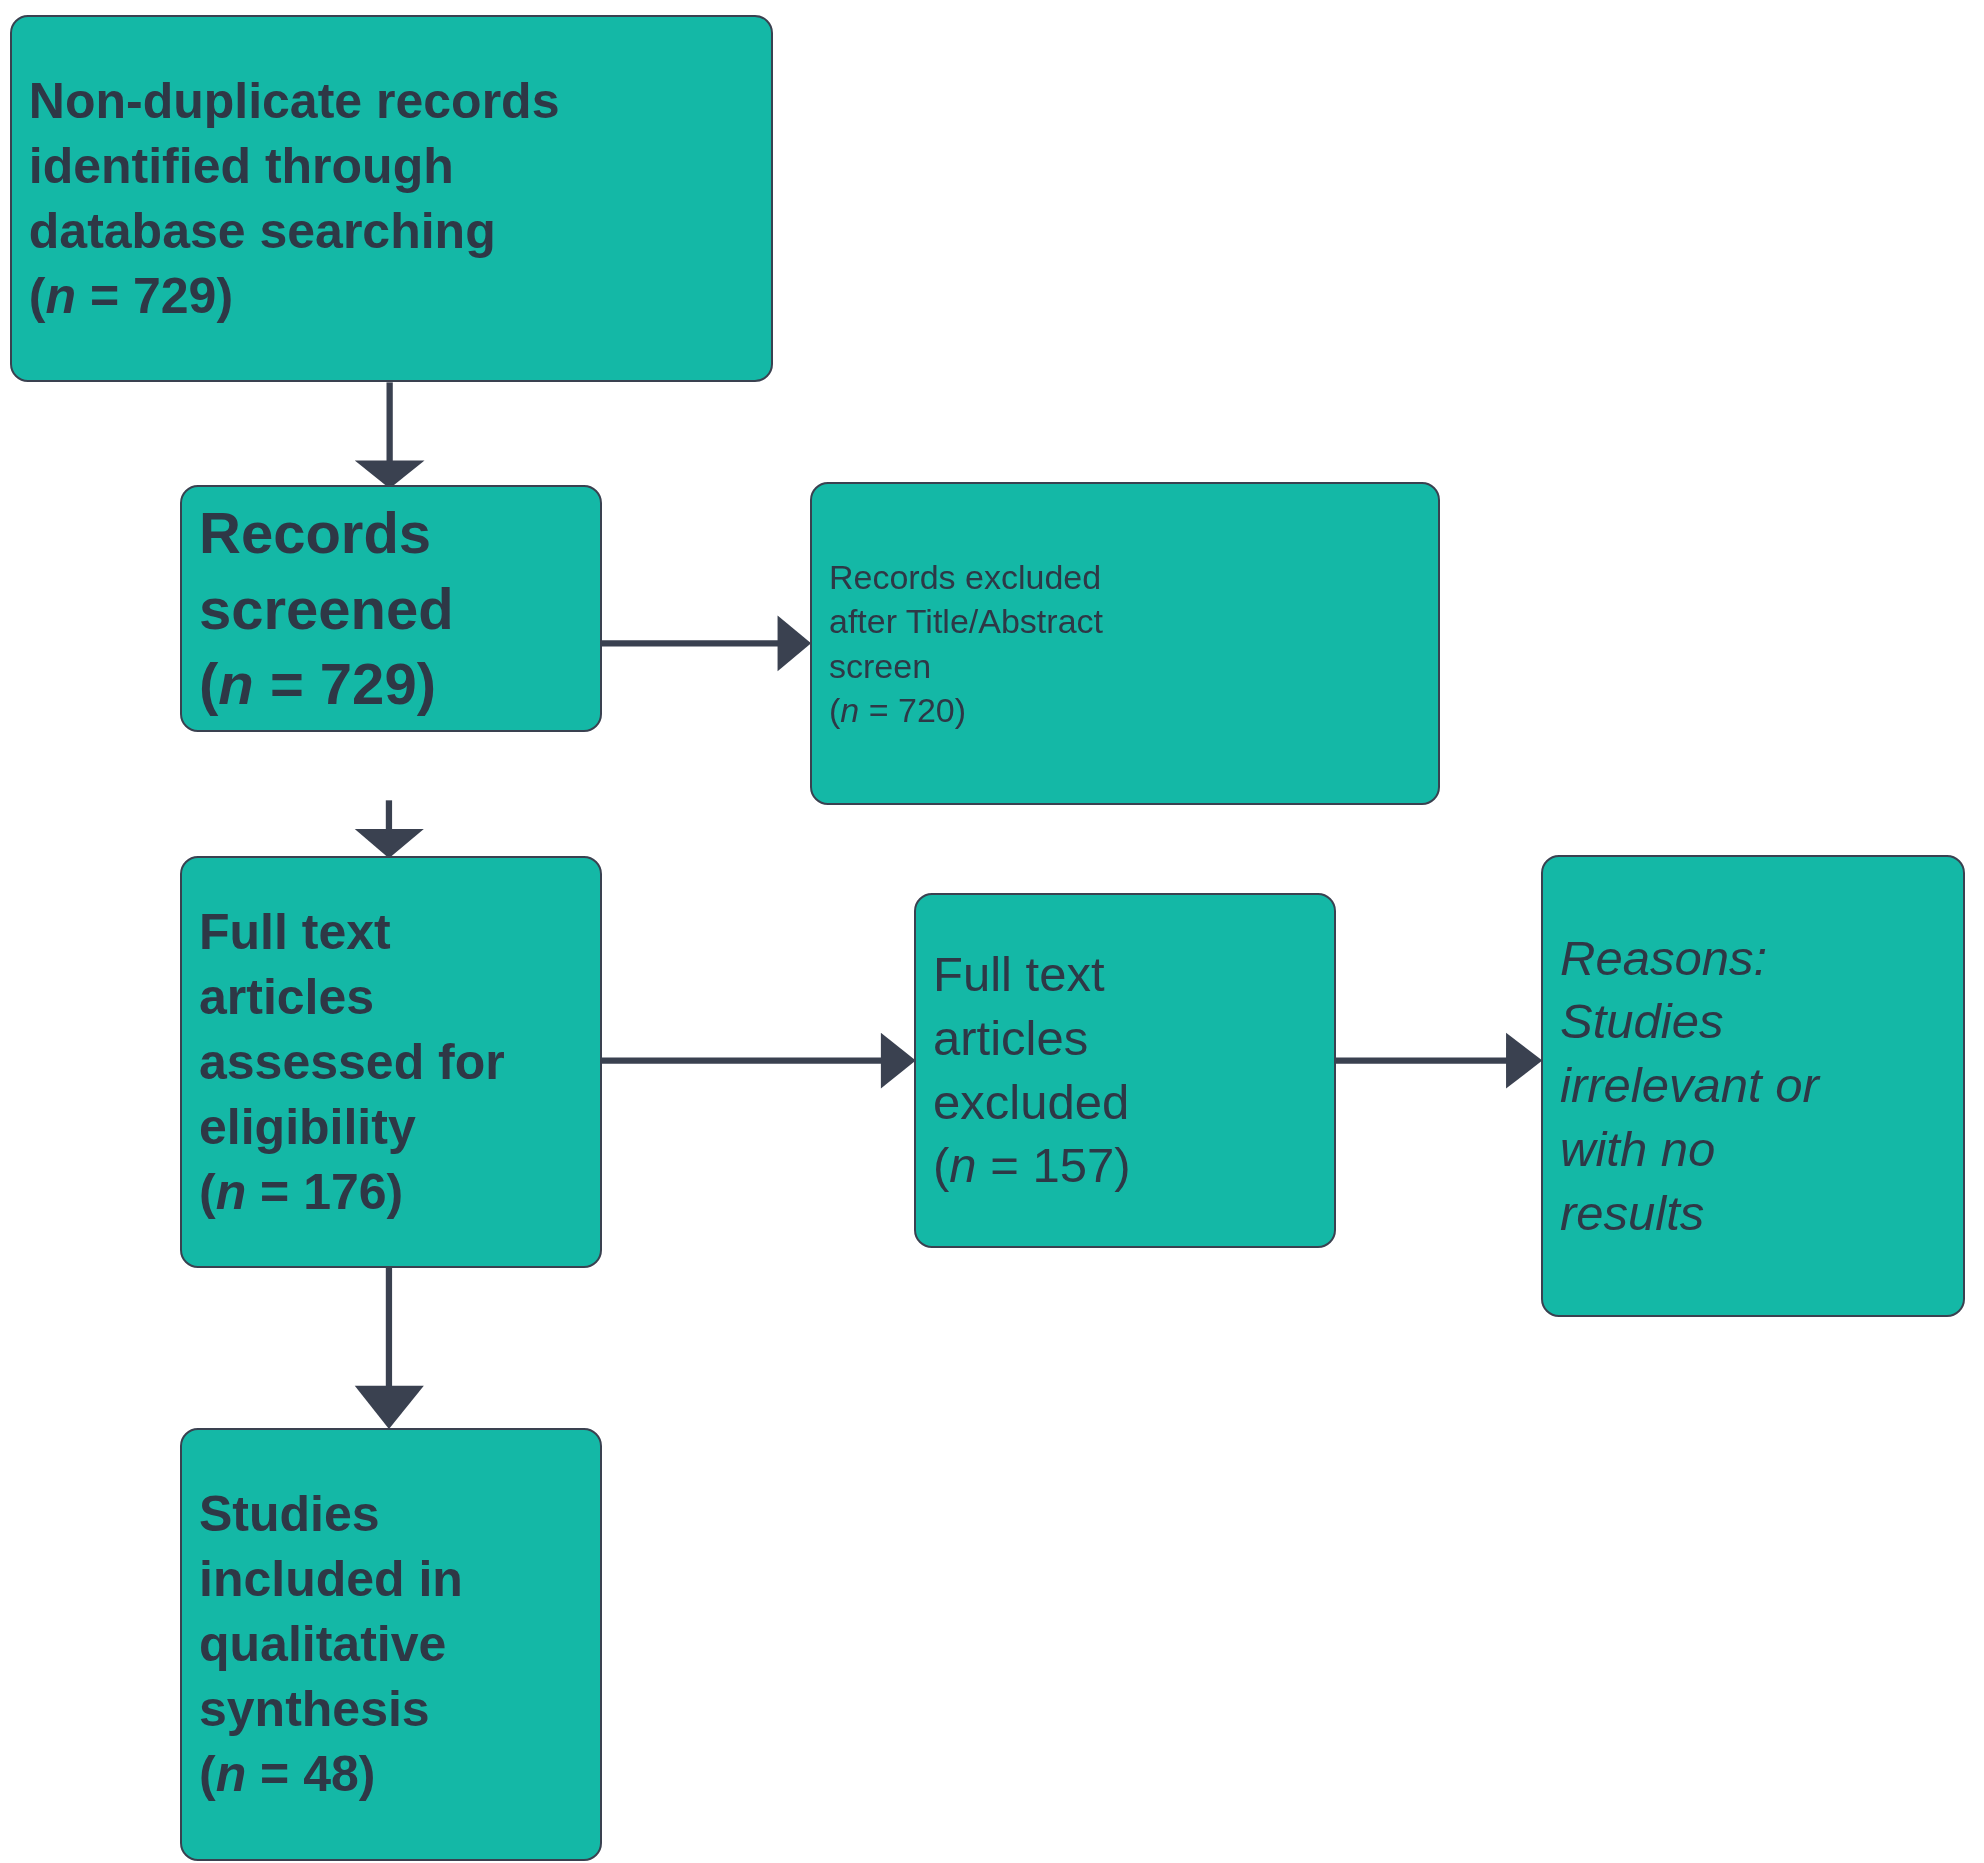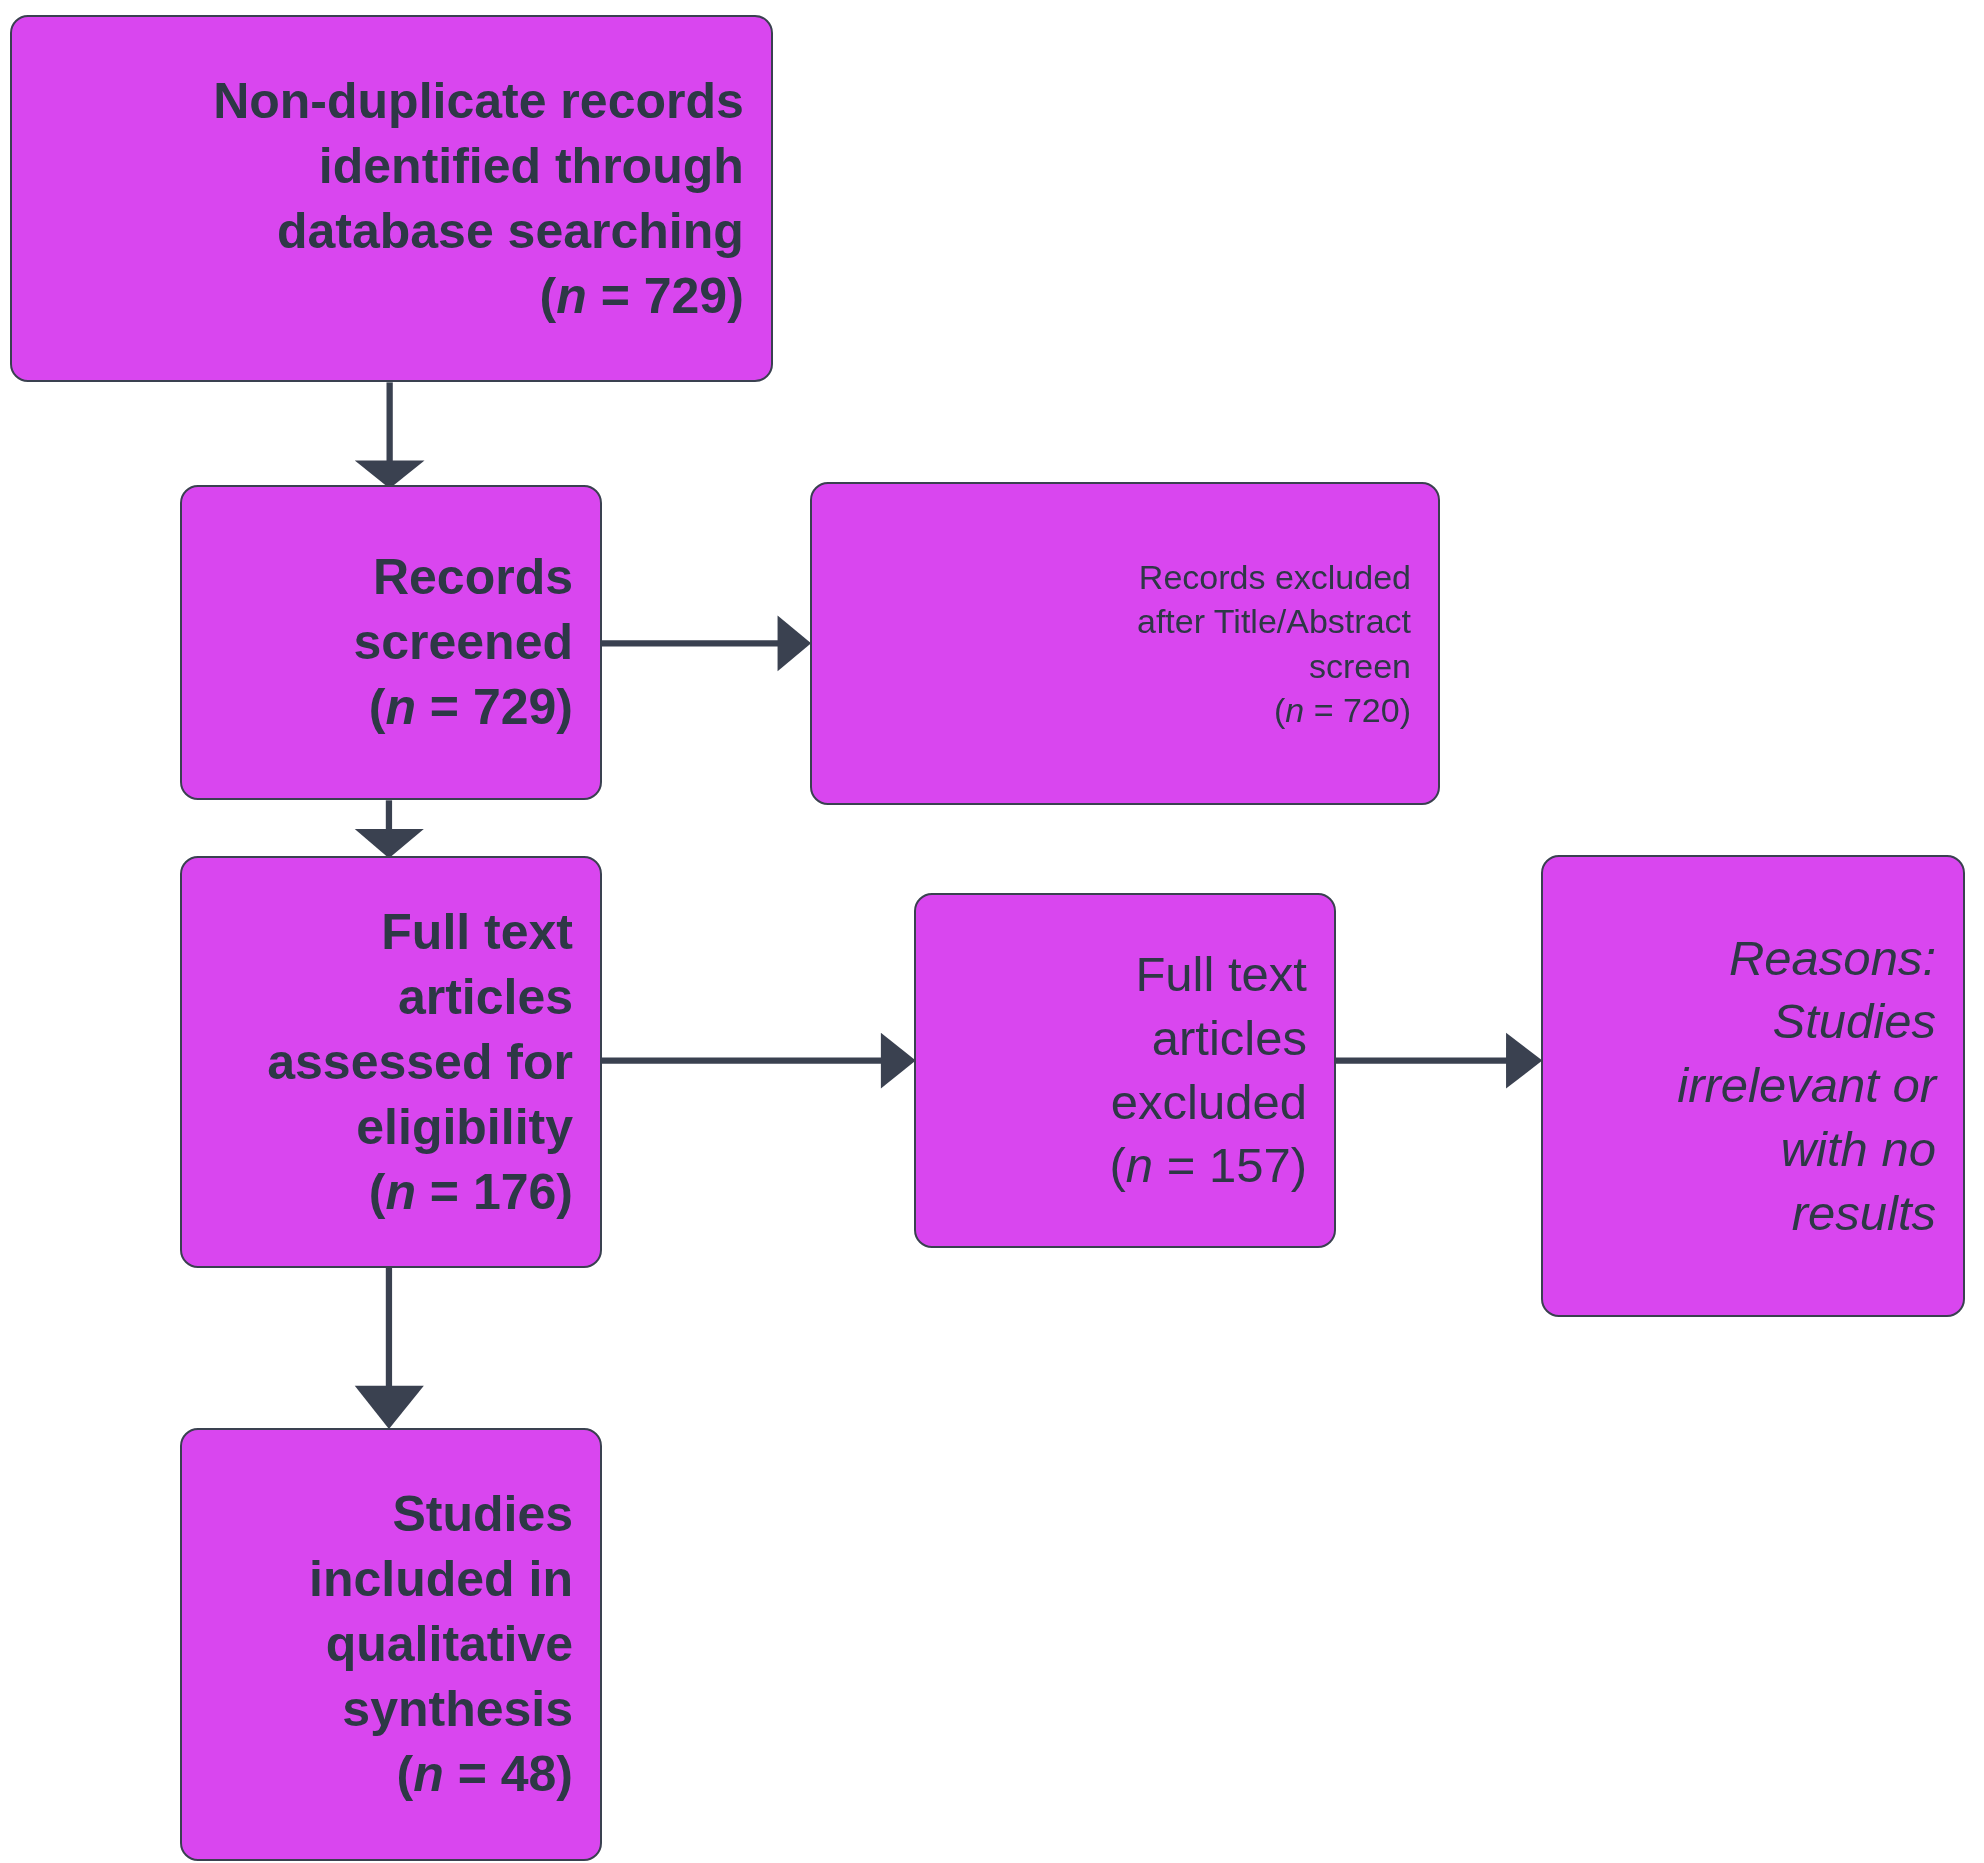--- a/index.html
+++ b/index.html
@@ -24,50 +24,50 @@
     position: absolute;
     left: 0;
     top: 0;
     width: 1985px;
     height: 1863px;
     pointer-events: none;
   }
   .node {
     position: absolute;
     box-sizing: border-box;
-    background: #d946ef;
+    background: #14b8a6;
     border: 2.1px solid #3a4150;
     border-radius: 18px;
     display: flex;
     align-items: center;
     justify-content: center;
-    text-align: right;
+    text-align: left;
     color: #2e3846;
     line-height: 1.30;
-    padding: 7px 27px;
+    padding: 7px 17px;
   }
   .node .txt {
     display: block;
     width: 100%;
     white-space: pre-line;
   }
   .bold .txt {
     font-weight: bold;
   }
   .regular .txt {
     font-weight: normal;
   }
   .italic-n {
     font-style: italic;
     font-weight: inherit;
   }
 
   
   #node-identified  { left: 9.8px;   top: 15.4px;   width: 763px; height: 367px; font-size: 50px; }
-  #node-screened    { left: 180px;  top: 485px;  width: 422px;  height: 315px; font-size: 50px; }
+  #node-screened    { left: 180px;  top: 485px;  width: 422px;  height: 247px; font-size: 58px; }
   #node-excluded-ta { left: 810px; top: 482px;  width: 630px;  height: 323px; font-size: 34px; }
   #node-fulltext    { left: 180px;  top: 856px; width: 422px;  height: 412px; font-size: 50px; }
   #node-ft-excluded { left: 914px; top: 893px; width: 422px;  height: 355px; font-size: 49px; }
   #node-reasons     { left: 1541px; top: 855px; width: 424px;  height: 462px; font-size: 49px; font-style: italic; }
   #node-included    { left: 180px;  top: 1428px; width: 422px;  height: 433px; font-size: 50px; }
 </style>
 </head>
 <body>
 
 <div id="diagram">

